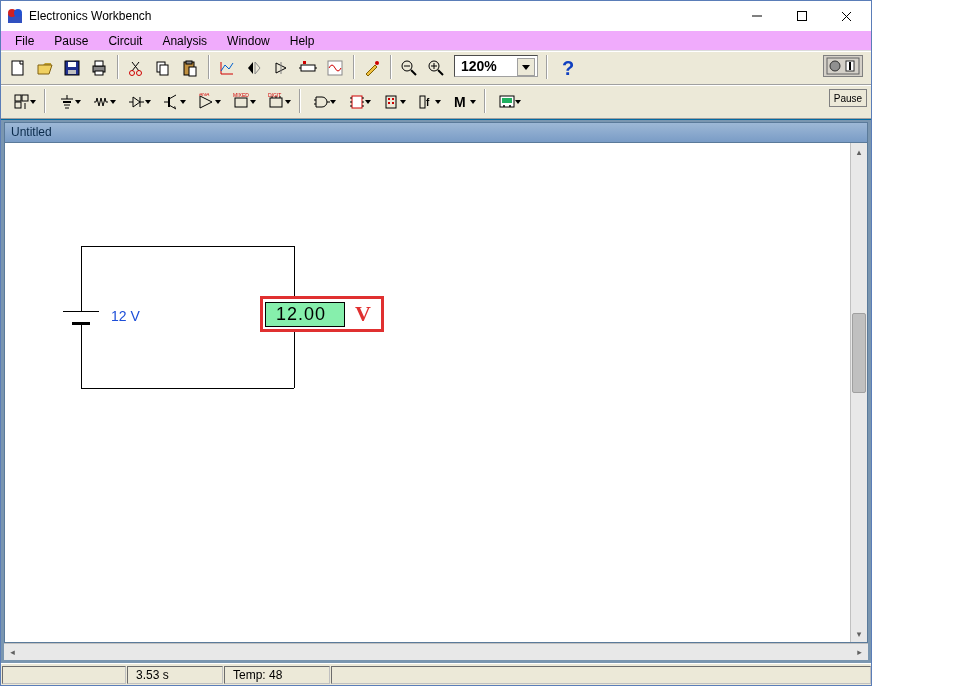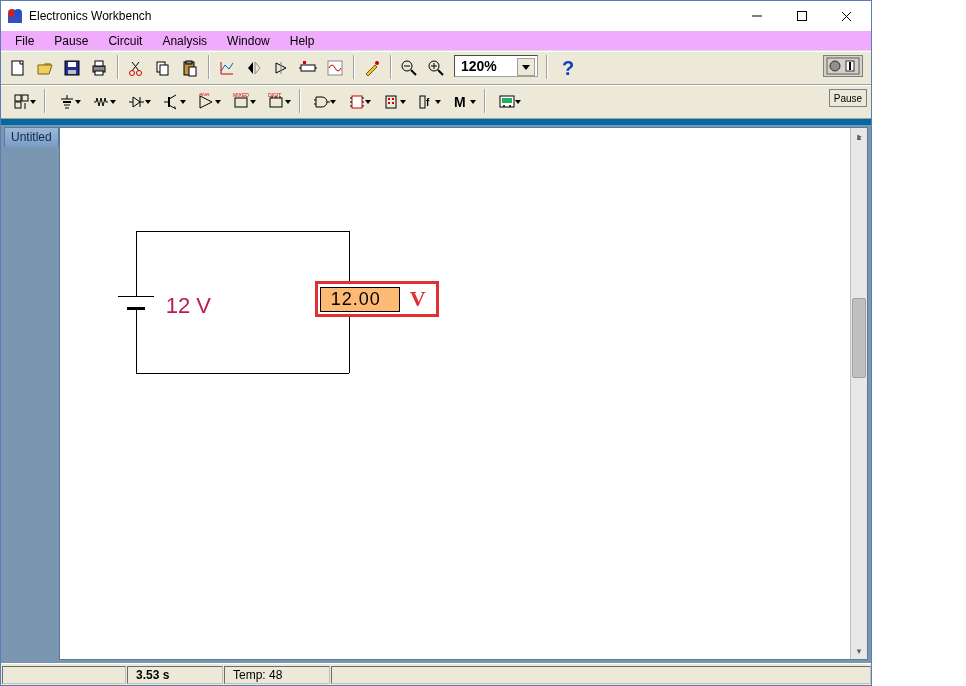--- a/index.html
+++ b/index.html
@@ -18,43 +18,43 @@
 .tb-btn.wide-dd { width: 34px; position: relative; }
 .tb-btn.wide-dd::after { content:""; position:absolute; right:2px; top:50%; margin-top:-2px; border-left:3px solid transparent; border-right:3px solid transparent; border-top:4px solid #000; }
 .tb-sep { width: 2px; height: 24px; border-left: 1px solid #a0a0a0; border-right: 1px solid #fff; margin: 0 4px; }
 .tb-spacer { flex: 1; }
 .zoom-combo { width: 84px; height: 22px; border: 1px inset #a0a0a0; background: #fff; font-size: 14px; font-weight: bold; padding: 0 18px 0 6px; position: relative; display:flex; align-items:center; margin: 0 4px; }
 .zoom-combo::after { content: ""; position: absolute; right: 2px; top: 2px; width: 16px; height: 16px; background: #ece9d8; border: 1px solid #a0a0a0; }
 .zoom-combo::before { content: ""; position: absolute; right: 7px; top: 9px; border-left: 4px solid transparent; border-right: 4px solid transparent; border-top: 5px solid #000; z-index: 2; }
 .switch-btn { width: 40px; height: 22px; border: 1px solid #808080; background: #d4d0c8; display:flex; align-items:center; justify-content:center; font-size:10px; }
 .pause-btn { width: 38px; height: 18px; border: 1px solid #808080; background: #ece9d8; font-size: 10px; display:flex; align-items:center; justify-content:center; }
 .right-ctrl { display:flex; flex-direction:column; align-items:center; gap:3px; margin-left:auto; padding-right:4px; }
-.doc-area { flex: 1; background: #7a96b0; padding: 2px 3px 3px 3px; display:flex; overflow:hidden; border-top:6px solid #0369a1; }
+.doc-area { flex: 1; background: #7a96b0; padding: 2px 3px 3px 3px; display:flex; flex-direction:column; overflow:hidden; border-top:1px solid #0369a1; }
 .doc-title { height: 20px; background: linear-gradient(#9db8d6,#7a9cc6); color: #0a2a4a; font-size: 12px; padding: 2px 6px; border: 1px solid #5a7a9a; border-bottom: none; }
 .canvas-wrap { flex:1; display:flex; background:#fff; border:1px solid #5a7a9a; overflow:hidden; }
 .canvas { flex:1; background:#fff; position:relative; }
 .scroll-v { width:17px; background:#e8e8e8; border-left:1px solid #c0c0c0; position:relative; }
 .scroll-v .thumb { position:absolute; top:170px; left:1px; right:1px; height:80px; background:#c0c0c0; border:1px solid #a0a0a0; border-radius:2px; }
 .scroll-v .arr { position:absolute; left:0; right:0; height:17px; display:flex; align-items:center; justify-content:center; font-size:9px; color:#606060; }
 .scroll-v .arr.up { top:0; } .scroll-v .arr.dn { bottom:0; }
 .scroll-h { height:17px; background:#e8e8e8; border-top:1px solid #c0c0c0; position:relative; }
 .scroll-h .arr { position:absolute; top:0; bottom:0; width:17px; display:flex; align-items:center; justify-content:center; font-size:9px; color:#606060; }
 .scroll-h .arr.lf { left:0; } .scroll-h .arr.rt { right:0; }
 .statusbar { height: 22px; background: #ece9d8; border-top: 1px solid #fff; display:flex; align-items:center; font-size: 12px; }
 .statusbar .cell { border: 1px inset #c0c0c0; height:18px; margin:1px 0 1px 1px; padding: 1px 8px; display:flex; align-items:center; }
-.sb-c1 { width: 124px; } .sb-c2 { width: 96px; font-weight: bold; } .sb-c3 { width: 106px; } .sb-c4 { flex:1; }
+.sb-c1 { width: 124px; } .sb-c2 { width: 96px; } .sb-c3 { width: 106px; } .sb-c4 { flex:1; }
 
 .wire-h { position:absolute; height:1px; background:#000; }
 .wire-v { position:absolute; width:1px; background:#000; }
 .battery-wrap { position:absolute; }
 .batt-long { position:absolute; left:0; width:36px; height:1px; background:#000; }
 .batt-short { position:absolute; left:9px; width:18px; height:3px; background:#000; }
-.batt-label { position:absolute; color:#be185d; font-size:22px; }
+.batt-label { position:absolute; color:#1d4ed8; font-size:14px; }
 .voltmeter { position:absolute; border:3px solid #e03030; background:#fff; display:flex; align-items:center; padding:2px; }
-.voltmeter .reading { border:1px solid #000; background:#fdba74; font-size:18px; padding:1px 18px 1px 10px; letter-spacing:1px; font-family: Arial, sans-serif; }
+.voltmeter .reading { border:1px solid #000; background:#86efac; font-size:18px; padding:1px 18px 1px 10px; letter-spacing:1px; font-family: Arial, sans-serif; }
 .voltmeter .unit { color:#e03030; font-size:22px; font-weight:bold; font-family:"Times New Roman",serif; padding:0 8px 0 10px; }
 svg { display:block; }
 </style>
 </head>
 <body>
 
 <div class="window">
 
   <div class="titlebar">
     <span class="app-icon">

